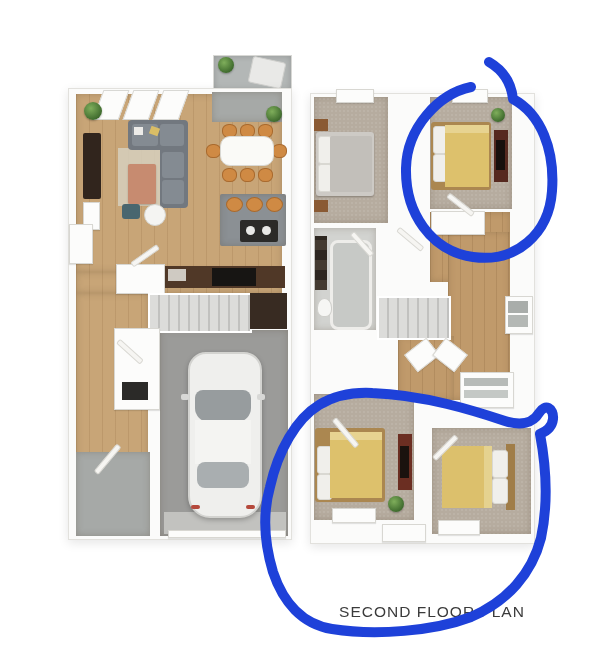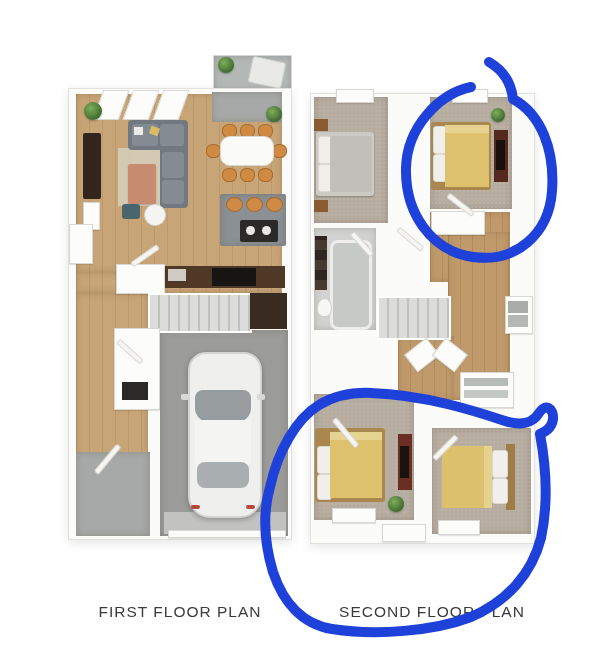--- a/index.html
+++ b/index.html
@@ -162,21 +162,20 @@
 
   <div class="a" style="left:506px;top:444px;width:9px;height:66px;background:#a07d48"></div>
   <div class="pillow" style="left:492px;top:450px;width:14px;height:26px"></div>
   <div class="pillow" style="left:492px;top:478px;width:14px;height:24px"></div>
   <div class="a" style="left:442px;top:446px;width:50px;height:62px;background:#dcc06c"></div>
   <div class="a" style="left:484px;top:446px;width:8px;height:62px;background:#e5d28f"></div>
   <div class="wb" style="left:438px;top:520px;width:40px;height:13px"></div>
   <div class="door" style="left:434px;top:456px;width:30px;transform:rotate(-45deg)"></div>
   <div class="wb" style="left:382px;top:524px;width:42px;height:16px"></div>
 
-  <div class="plabel" style="left:68px;top:603px;width:224px">FIRST FLOOR PLAN</div>
   <div class="plabel" style="left:320px;top:603px;width:224px">SECOND FLOOR PLAN</div>
 
   <svg class="a" style="left:0;top:0;width:600px;height:666px;z-index:30;pointer-events:none" viewBox="0 0 600 666" xmlns="http://www.w3.org/2000/svg">
     <path stroke="#1e41d9" d="M471,87 C438,94 407,128 406,168 C405,213 431,251 473,257 C516,263 549,234 552,191 C555,150 541,114 513,99 C511,81 501,69 489,62" fill="none" stroke-width="10" stroke-linecap="round" stroke-linejoin="round"></path>
     <path stroke="#1e41d9" d="M372,393 C425,395 475,411 505,421 C521,426 533,423 539,413 C545,403 554,408 553,419 C552,428 545,432 540,434 C546,466 548,505 541,538 C532,573 508,601 471,617 C434,631 376,636 332,629 C302,624 283,602 273,572 C264,542 263,512 270,487 C278,451 296,419 319,405 C334,396 352,392 372,393" fill="none" stroke-width="10" stroke-linecap="round" stroke-linejoin="round"></path>
   </svg>
 
 </div>
 
 </body></html>

